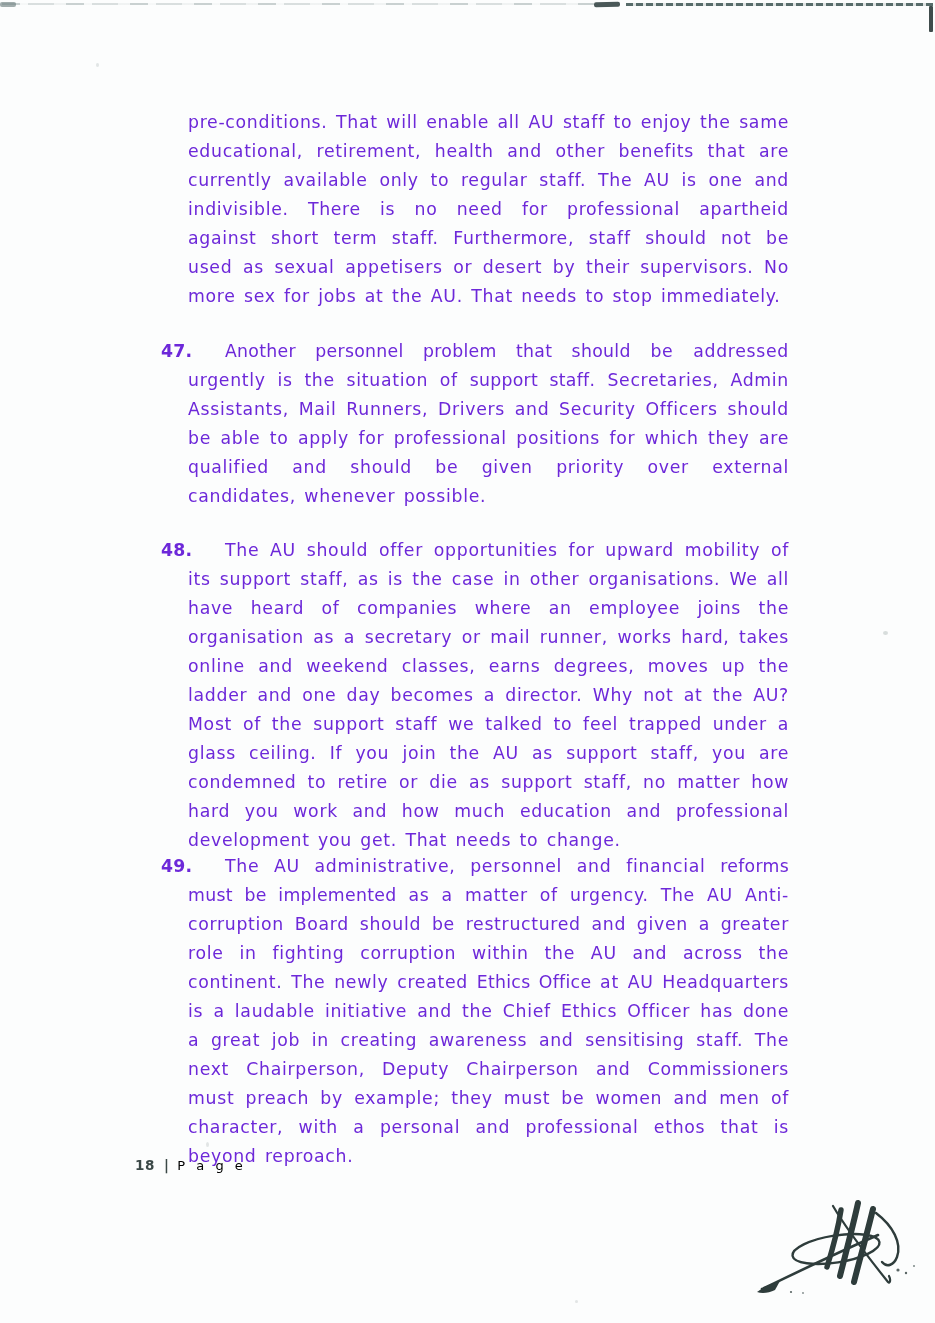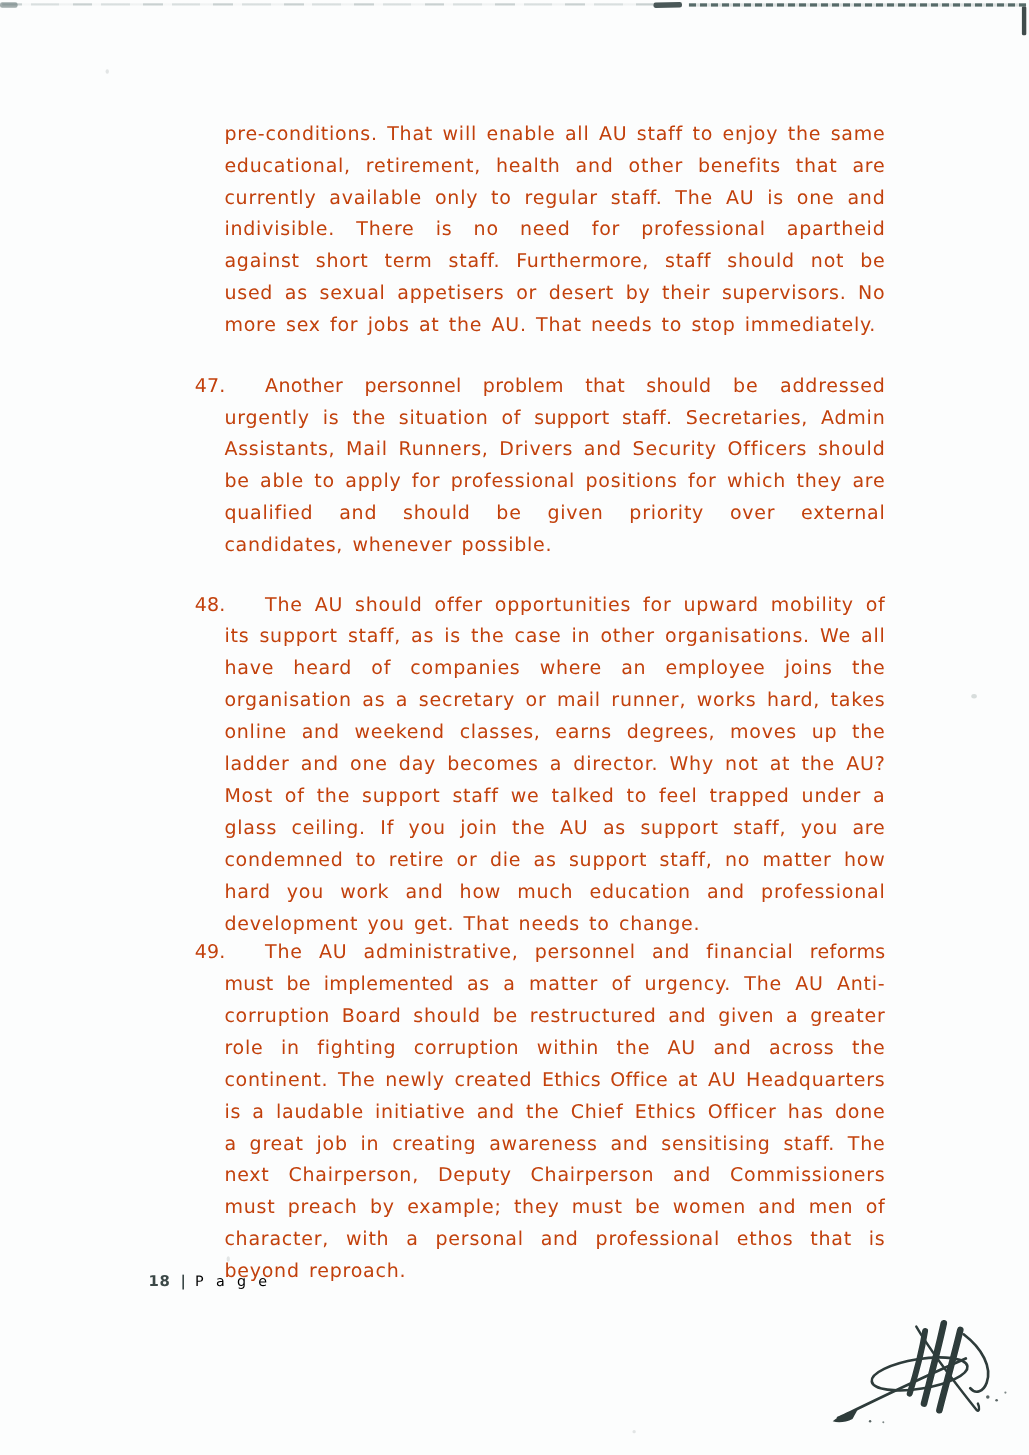--- a/index.html
+++ b/index.html
@@ -4,29 +4,30 @@
 <style>
   html,body{margin:0;padding:0;}
   body{
     width:935px;height:1323px;position:relative;overflow:hidden;
     background:#fcfdfd;
     font-family:"DejaVu Sans","Liberation Sans",sans-serif;
   }
   .page{position:absolute;inset:0;}
   
   .para{
-    position:absolute;left:204px;width:601px;
-    font-size:17.3px;line-height:29px;color:#c2410c;
+    position:absolute;left:188px;width:601px;
+    font-size:17.3px;line-height:29px;color:#6d28d9;
     text-align:justify;text-justify:inter-word;
     letter-spacing:0.7px;word-spacing:2.2px;
   }
   .para.numbered{text-indent:37px;}
   .para .num{
     position:absolute;left:-27px;top:0;text-indent:0;
     letter-spacing:0.2px;
+    font-weight:bold;
   }
   .para .b{font-weight:normal;letter-spacing:0.3px;}
   
   .footer{position:absolute;left:135px;top:1157px;font-size:13.5px;color:#3b4847;}
   .footer .pn{font-weight:bold;letter-spacing:0.5px;}
   .footer .sep{font-weight:bold;margin:0 4px 0 5px;}
   .footer .pw{color:#000000;letter-spacing:3.5px;font-size:13px;}
   
   .edge-line-left{
     position:absolute;left:2px;top:3px;width:592px;height:2px;opacity:.55;

